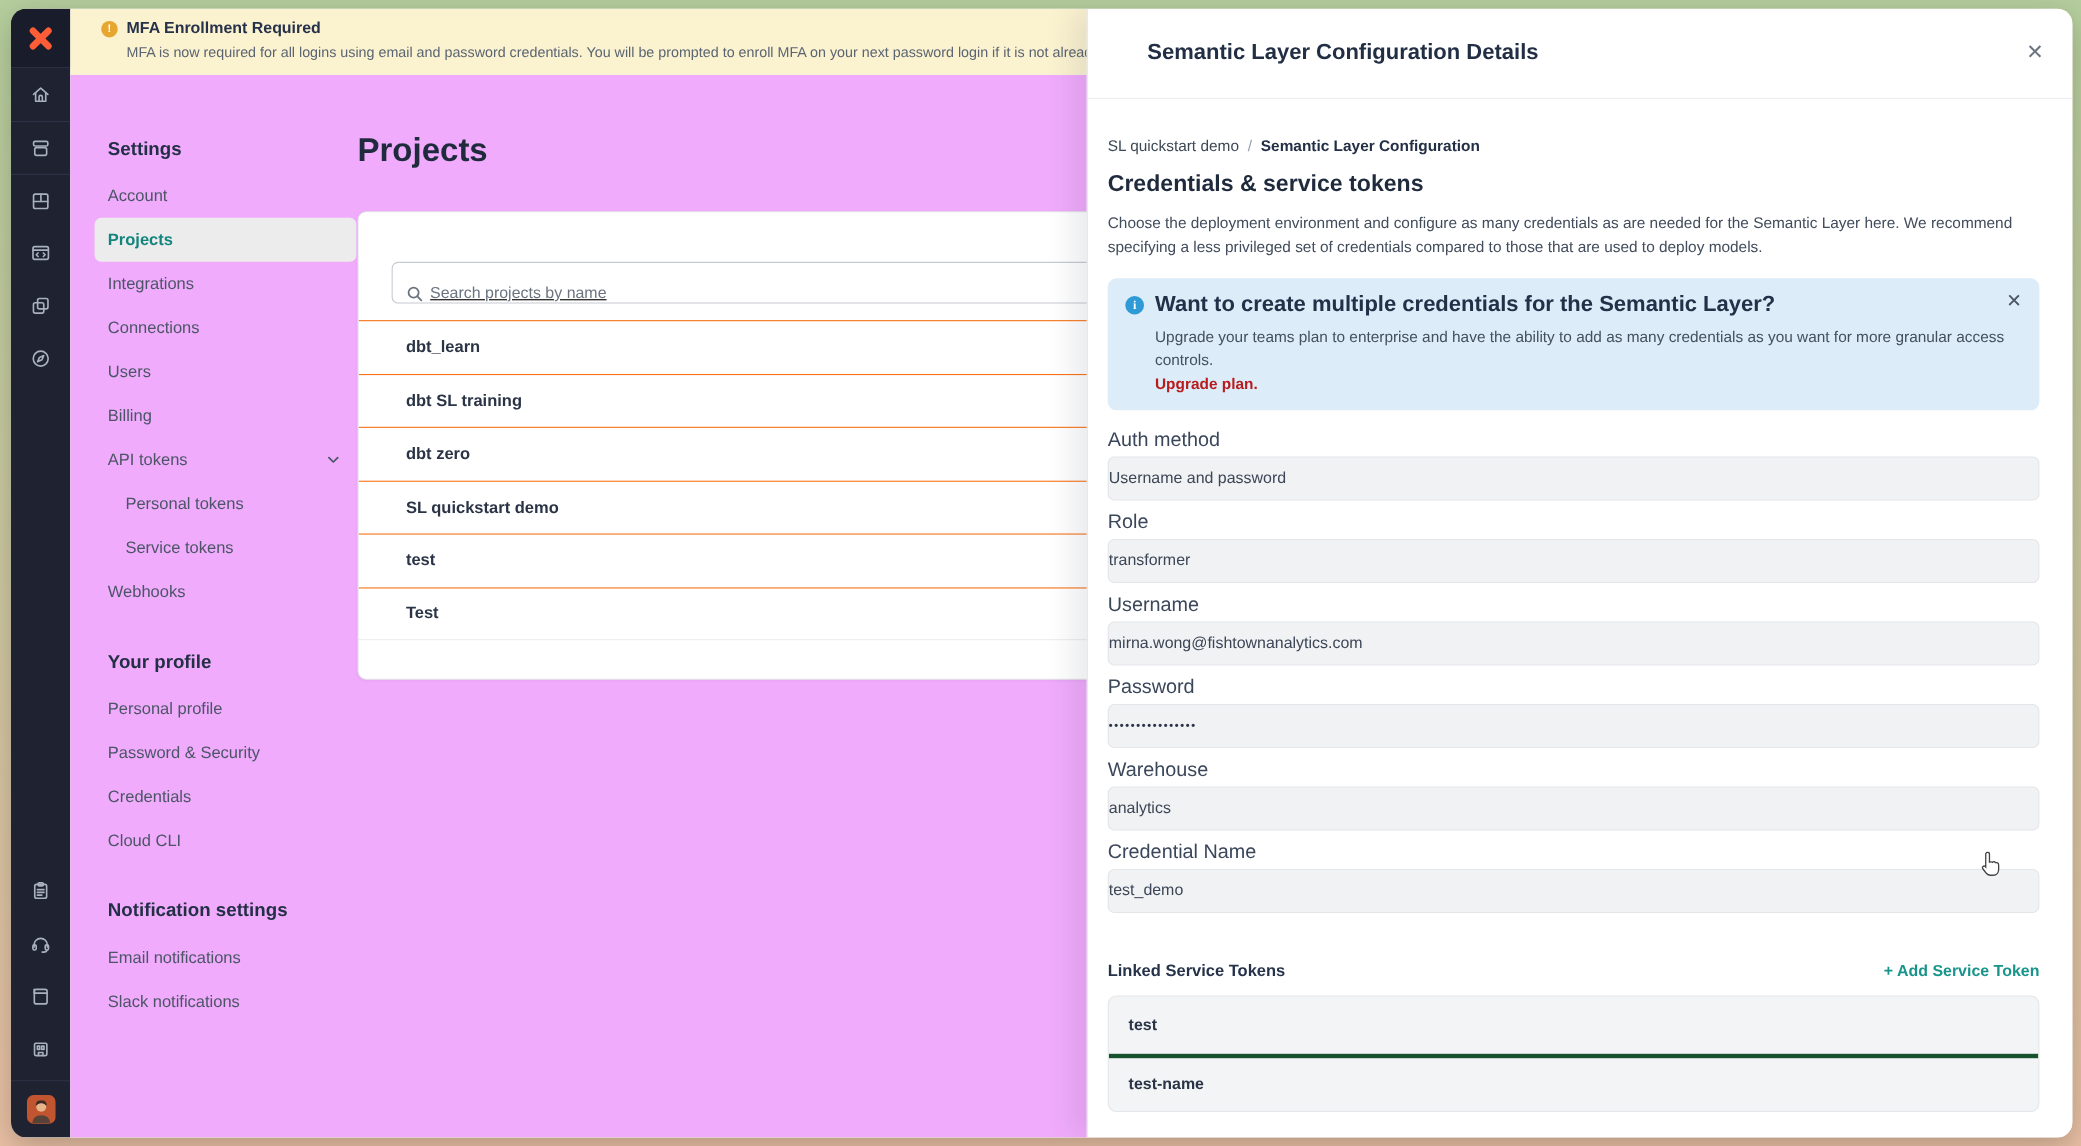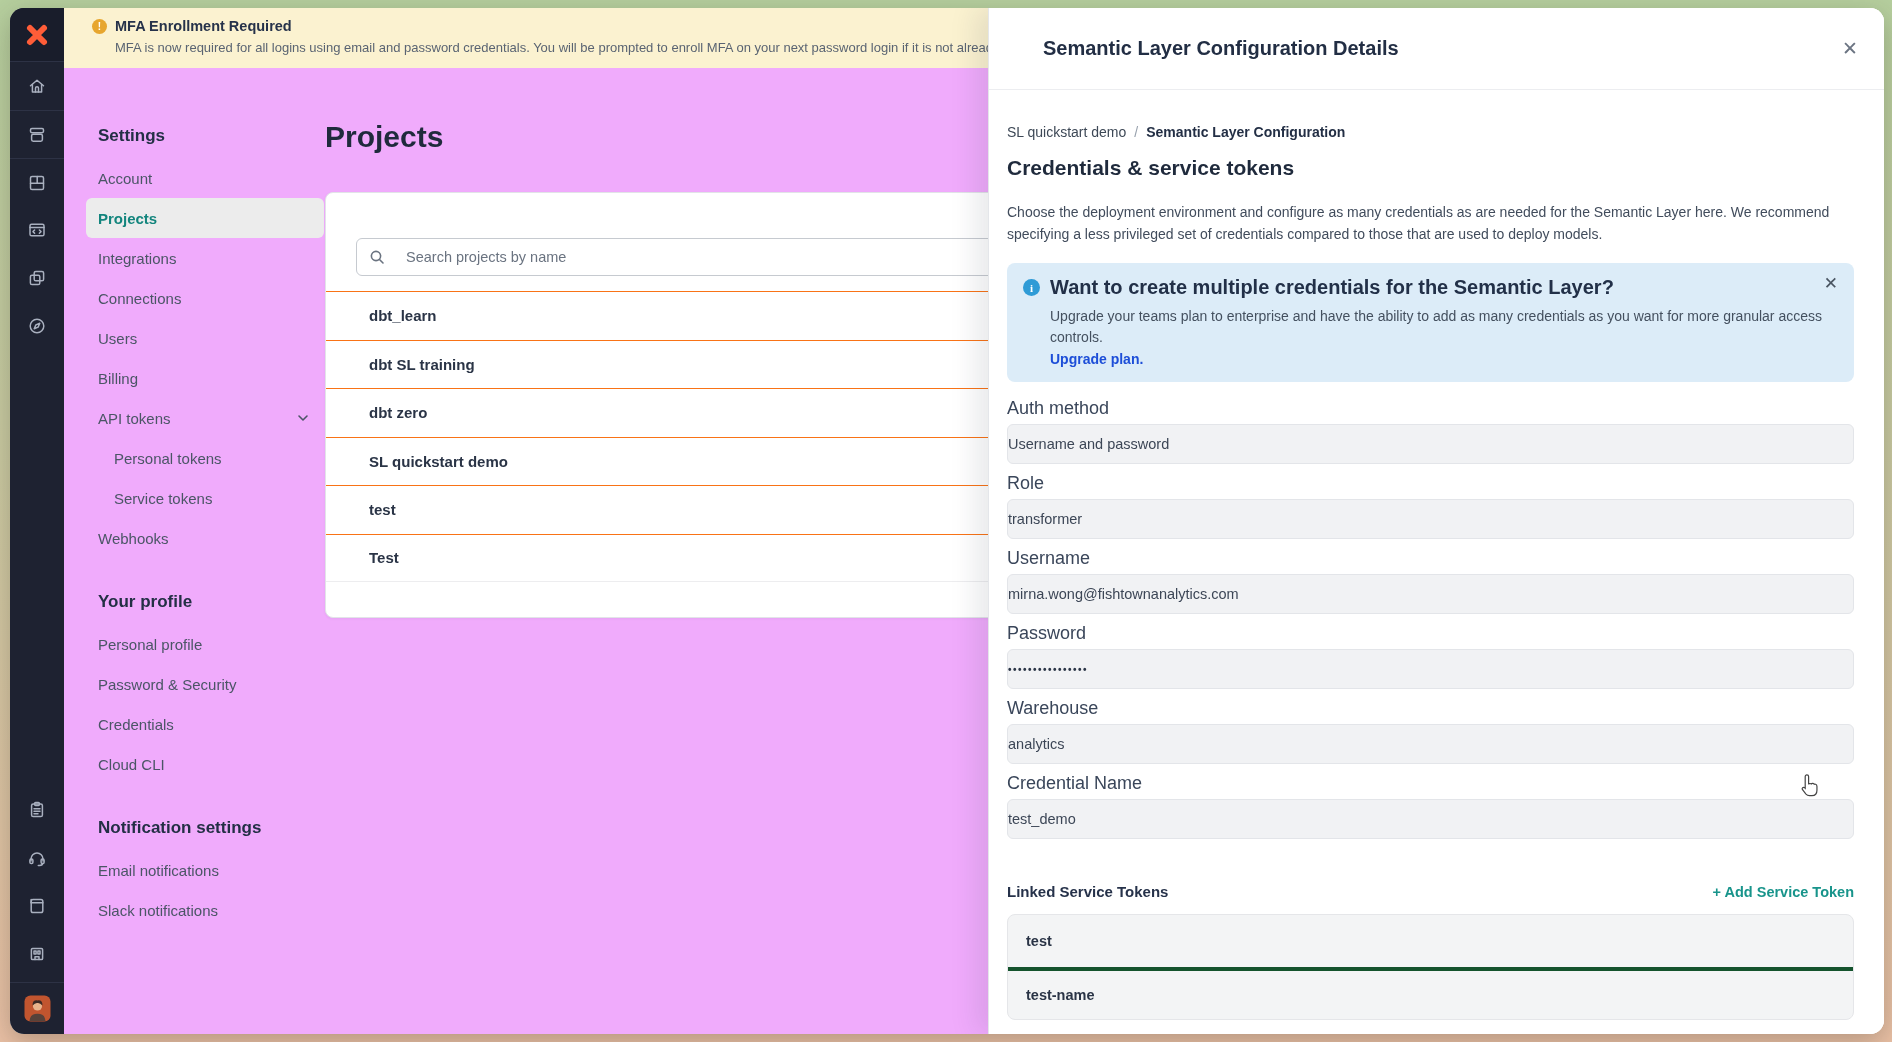--- a/index.html
+++ b/index.html
@@ -46,49 +46,49 @@
   .nav-item{ height:40px; display:flex; align-items:center; padding:0 14px 0 12px; font-size:15px; color:#4b5566;
     border-radius:6px; cursor:pointer; width:238px;}
   .nav-item.indent{ padding-left:28px;}
   .nav-item.active{ background:#ececec; color:#13857d; font-weight:700;}
   .nav-item .chev{ margin-left:auto; display:flex; color:#4b5566;}
   
   .projects-title{ position:absolute; left:261px; top:52px; font-size:30px; font-weight:700; color:#1f2a3c;}
   .projects-card{ position:absolute; left:261px; top:124px; width:742px; height:426px; background:#fff;
     border:1px solid #e2e4e8; border-radius:8px; box-shadow:0 1px 3px rgba(20,30,50,.05); overflow:hidden;}
   .search-box{ position:absolute; left:30px; top:45px; width:648px; height:38px; background:#fff;
-    border:1px solid #c6cad0; border-radius:6px; display:flex; align-items:center; gap:21px; padding:0 12px;}
+    border:1px solid #c6cad0; border-radius:6px; display:flex; align-items:flex-end; gap:6px; padding:0 12px;text-decoration:underline;}
   .search-box svg{ stroke:#6a7380; fill:none; stroke-width:1.6; stroke-linecap:round;}
   .search-box input{ border:none; outline:none; flex:1; font-size:14.5px; color:#2a3446; font-family:inherit; background:transparent;}
   .search-box input::placeholder{ color:#6a7380;}
   .project-rows{ position:absolute; left:0; right:0; top:98px;}
   .project-row{ height:48.5px; border-top:1px solid #f97316; display:flex; align-items:center; padding-left:43px;
     font-size:15px; font-weight:700; color:#2a3446; cursor:pointer;}
   .project-row:last-child{ border-bottom:1px solid #ededef;}
   
   .panel{ position:absolute; right:0; top:0; bottom:0; width:896px; background:#fff; z-index:2;
     border-left:1px solid #e4e6ea; box-shadow:-12px 0 26px rgba(30,40,60,.10);}
   .panel-header{ height:82px; border-bottom:1px solid #ecedf0; display:flex; align-items:center; padding:0 26px 0 18px;}
   .panel-title{ font-size:20px; font-weight:700; color:#222e44;margin-left:36px;}
   .panel-close{ margin-left:auto; font-size:19px; color:#6b7482; cursor:pointer; line-height:1;}
   .panel-body{ padding:34px 30px 0 18px;}
   .breadcrumb{ font-size:14px; color:#3d4856; display:flex; gap:8px; align-items:baseline;}
   .breadcrumb .sep{ color:#98a1ad;}
   .breadcrumb .current{ font-weight:700; color:#232f45;}
   .bc-link{ cursor:pointer;}
   .section-title{ font-size:21px; font-weight:700; color:#1f2a3c; margin-top:16px;}
-  .section-desc{ font-size:14px; line-height:1.55; color:#414c5c; margin-top:22px; max-width:850px;}
+  .section-desc{ font-size:14px; line-height:1.55; color:#414c5c; margin-top:12px; max-width:850px;}
   .info-box{ margin-top:18px; background:#dcecf8; border-radius:8px; padding:13px 16px 14px; position:relative;}
   .info-head{ display:flex; align-items:center; gap:10px;}
   .info-i{ width:17px; height:17px; border-radius:50%; background:#2f9bd6; color:#fff; font-size:11px; font-weight:700;
     font-family:"Liberation Serif",serif; display:flex; align-items:center; justify-content:center; flex-shrink:0;}
   .info-title{ font-size:20px; font-weight:700; color:#223048;}
   .info-close{ position:absolute; right:16px; top:12px; font-size:17px; color:#4a5562; cursor:pointer; line-height:1;}
   .info-body{ font-size:14px; color:#44505f; margin:7px 0 0 27px; line-height:1.5;}
-  .info-link{ font-size:14px; font-weight:600; color:#1d4ed8; margin:3px 0 0 27px; cursor:pointer; display:inline-block;}
+  .info-link{ font-size:14px; font-weight:600; color:#b91c1c; margin:3px 0 0 27px; cursor:pointer; display:inline-block;}
   .field{ margin-top:9px;}
   .field:first-of-type{ margin-top:16px;}
   .field-label{ font-size:18px; color:#3a465a; margin-bottom:5px;}
   .field-box{ height:40px; background:#f1f2f4; border:1px solid #e3e5e9; border-radius:6px;
     display:flex; align-items:center; font-size:14.5px; color:#3c4656;}
   .field-box.masked{ font-size:10px; letter-spacing:1.5px; font-weight:700; color:#2a3446;}
   .tokens-head{ margin-top:44px; display:flex; align-items:center;}
   .tokens-title{ font-size:15px; font-weight:700; color:#26324a;}
   .add-token{ margin-left:auto; font-size:14.5px; font-weight:700; color:#18948b; cursor:pointer;}
   .tokens-card{ margin-top:14px; background:#f3f4f5; border:1px solid #e5e6e9; border-radius:8px; overflow:hidden;}

